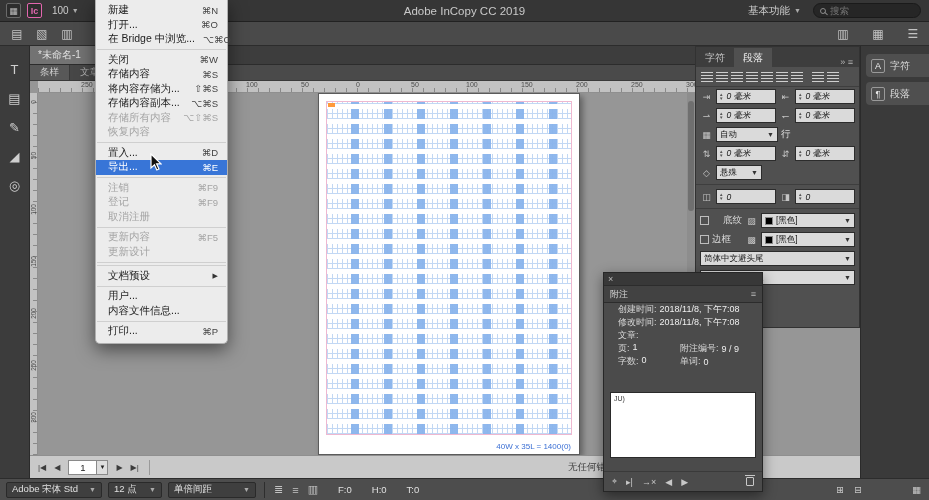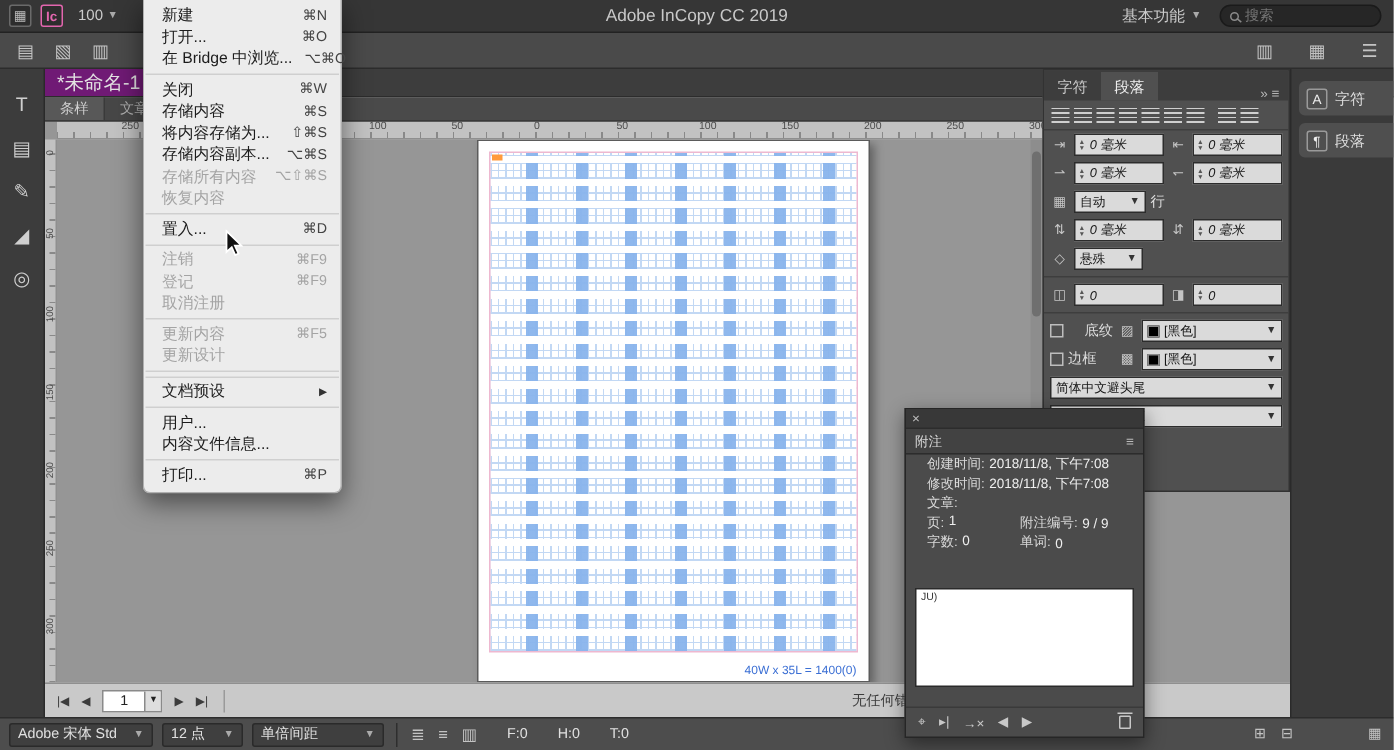--- a/index.html
+++ b/index.html
@@ -20,21 +20,21 @@
   .mag{width:6px;height:6px;border:1px solid #8a8a8a;border-radius:50%;position:relative;flex:none;}
   .mag::after{content:"";position:absolute;width:4px;height:1px;background:#8a8a8a;right:-3px;bottom:-1px;transform:rotate(40deg);}
 
   
   #toolbar2{left:0;top:22px;width:929px;height:24px;background:#4a4a4a;border-bottom:1px solid #2c2c2c;display:flex;align-items:center;z-index:5;}
   .t2-ic{width:16px;height:16px;margin-left:9px;color:#c3c3c3;font-size:12px;line-height:16px;text-align:center;}
   .t2-right{position:absolute;right:8px;display:flex;gap:10px;}
 
   
   #tabbar{left:30px;top:46px;width:899px;height:19px;background:#3d3d3d;border-bottom:1px solid #2c2c2c;display:flex;align-items:flex-end;}
-  #doc-tab{height:18px;background:#701a75;color:#e2e2e2;font-size:13px;display:flex;align-items:center;padding:0 14px 0 8px;border-right:1px solid #2c2c2c;}
+  #doc-tab{height:18px;background:#737373;color:#e2e2e2;font-size:10px;display:flex;align-items:center;padding:0 14px 0 8px;border-right:1px solid #2c2c2c;}
 
   
   #tools{left:0;top:46px;width:30px;height:432px;background:#3c3c3c;border-right:1px solid #2a2a2a;display:flex;flex-direction:column;align-items:center;padding-top:14px;gap:9px;z-index:6;}
   .tool{width:22px;height:20px;color:#cfcfcf;font-size:13px;text-align:center;line-height:20px;border-radius:2px;}
 
   
   #canvas{left:30px;top:65px;width:830px;height:413px;background:#969696;overflow:hidden;}
   #viewtabs{left:30px;top:65px;width:665px;height:16px;background:#4a4a4a;border-bottom:1px solid #3a3a3a;display:flex;align-items:flex-end;z-index:4;}
   .vtab{height:15px;padding:0 10px;font-size:9.5px;color:#cfcfcf;display:flex;align-items:center;border-right:1px solid #3a3a3a;background:#585858;}
   .vtab.inactive{background:#474747;color:#b0b0b0;}
@@ -254,21 +254,21 @@
         <span>0 毫米</span>
       </span>
     <span class="p-ic">↽</span>
     <span class="field">
         <span class="stp"></span>
         <span>0 毫米</span>
       </span>
   </div>
   <div class="p-row">
     <span class="p-ic">▦</span>
-    <span class="dd" style="width:48px;">
+    <span class="dd" style="width:62px;">
         <span>自动</span>
         <span class="caret">▼</span>
       </span>
     <span class="pp-label">行</span>
   </div>
   <div class="p-row">
     <span class="p-ic">⇅</span>
     <span class="field">
         <span class="stp"></span>
         <span>0 毫米</span>
@@ -467,20 +467,24 @@
     </div>
     <div class="menu-item disabled">
       <span class="mi-label">恢复内容</span>
       <span class="mi-short"></span>
     </div>
     <div class="menu-sep"></div>
     <div class="menu-item">
       <span class="mi-label">置入...</span>
       <span class="mi-short">⌘D</span>
     </div>
+    <div class="menu-item highlight">
+      <span class="mi-label">导出...</span>
+      <span class="mi-short">⌘E</span>
+    </div>
     <div class="menu-sep"></div>
     <div class="menu-item disabled">
       <span class="mi-label">注销</span>
       <span class="mi-short">⌘F9</span>
     </div>
     <div class="menu-item disabled">
       <span class="mi-label">登记</span>
       <span class="mi-short">⌘F9</span>
     </div>
     <div class="menu-item disabled">

